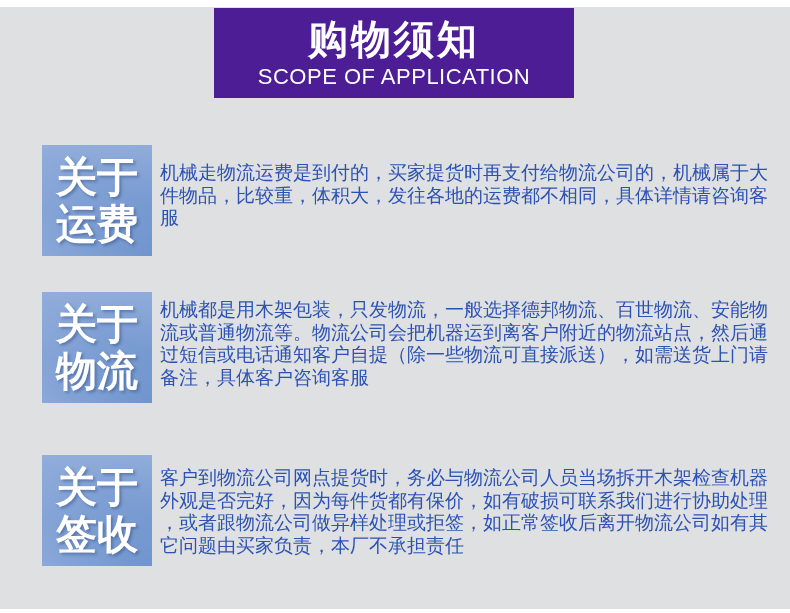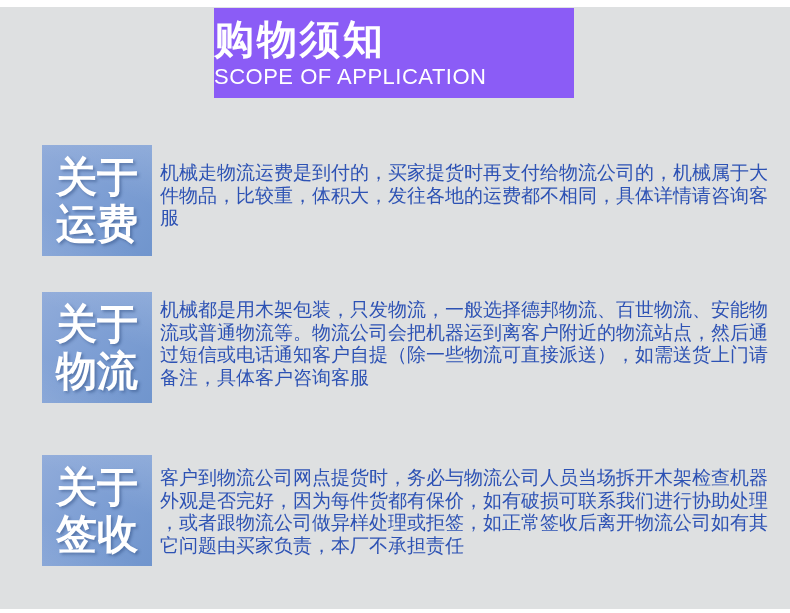--- a/index.html
+++ b/index.html
@@ -17,24 +17,24 @@
   .gray-area {
     position: absolute;
     left: 0; top: 7px;
     width: 790px; height: 602px;
     background: #dee0e1;
   }
   .banner {
     position: absolute;
     left: 214px; top: 8px;
     width: 360px; height: 90px;
-    background: #8b5cf6;
+    background: #4c1d95;
     display: flex;
     flex-direction: column;
-    align-items: flex-start;
+    align-items: center;
     justify-content: center;
     color: #ffffff;
     text-align: center;
   }
   .banner-title {
     font-size: 40px;
     font-weight: bold;
     letter-spacing: 3px;
     line-height: 46px;
   }

